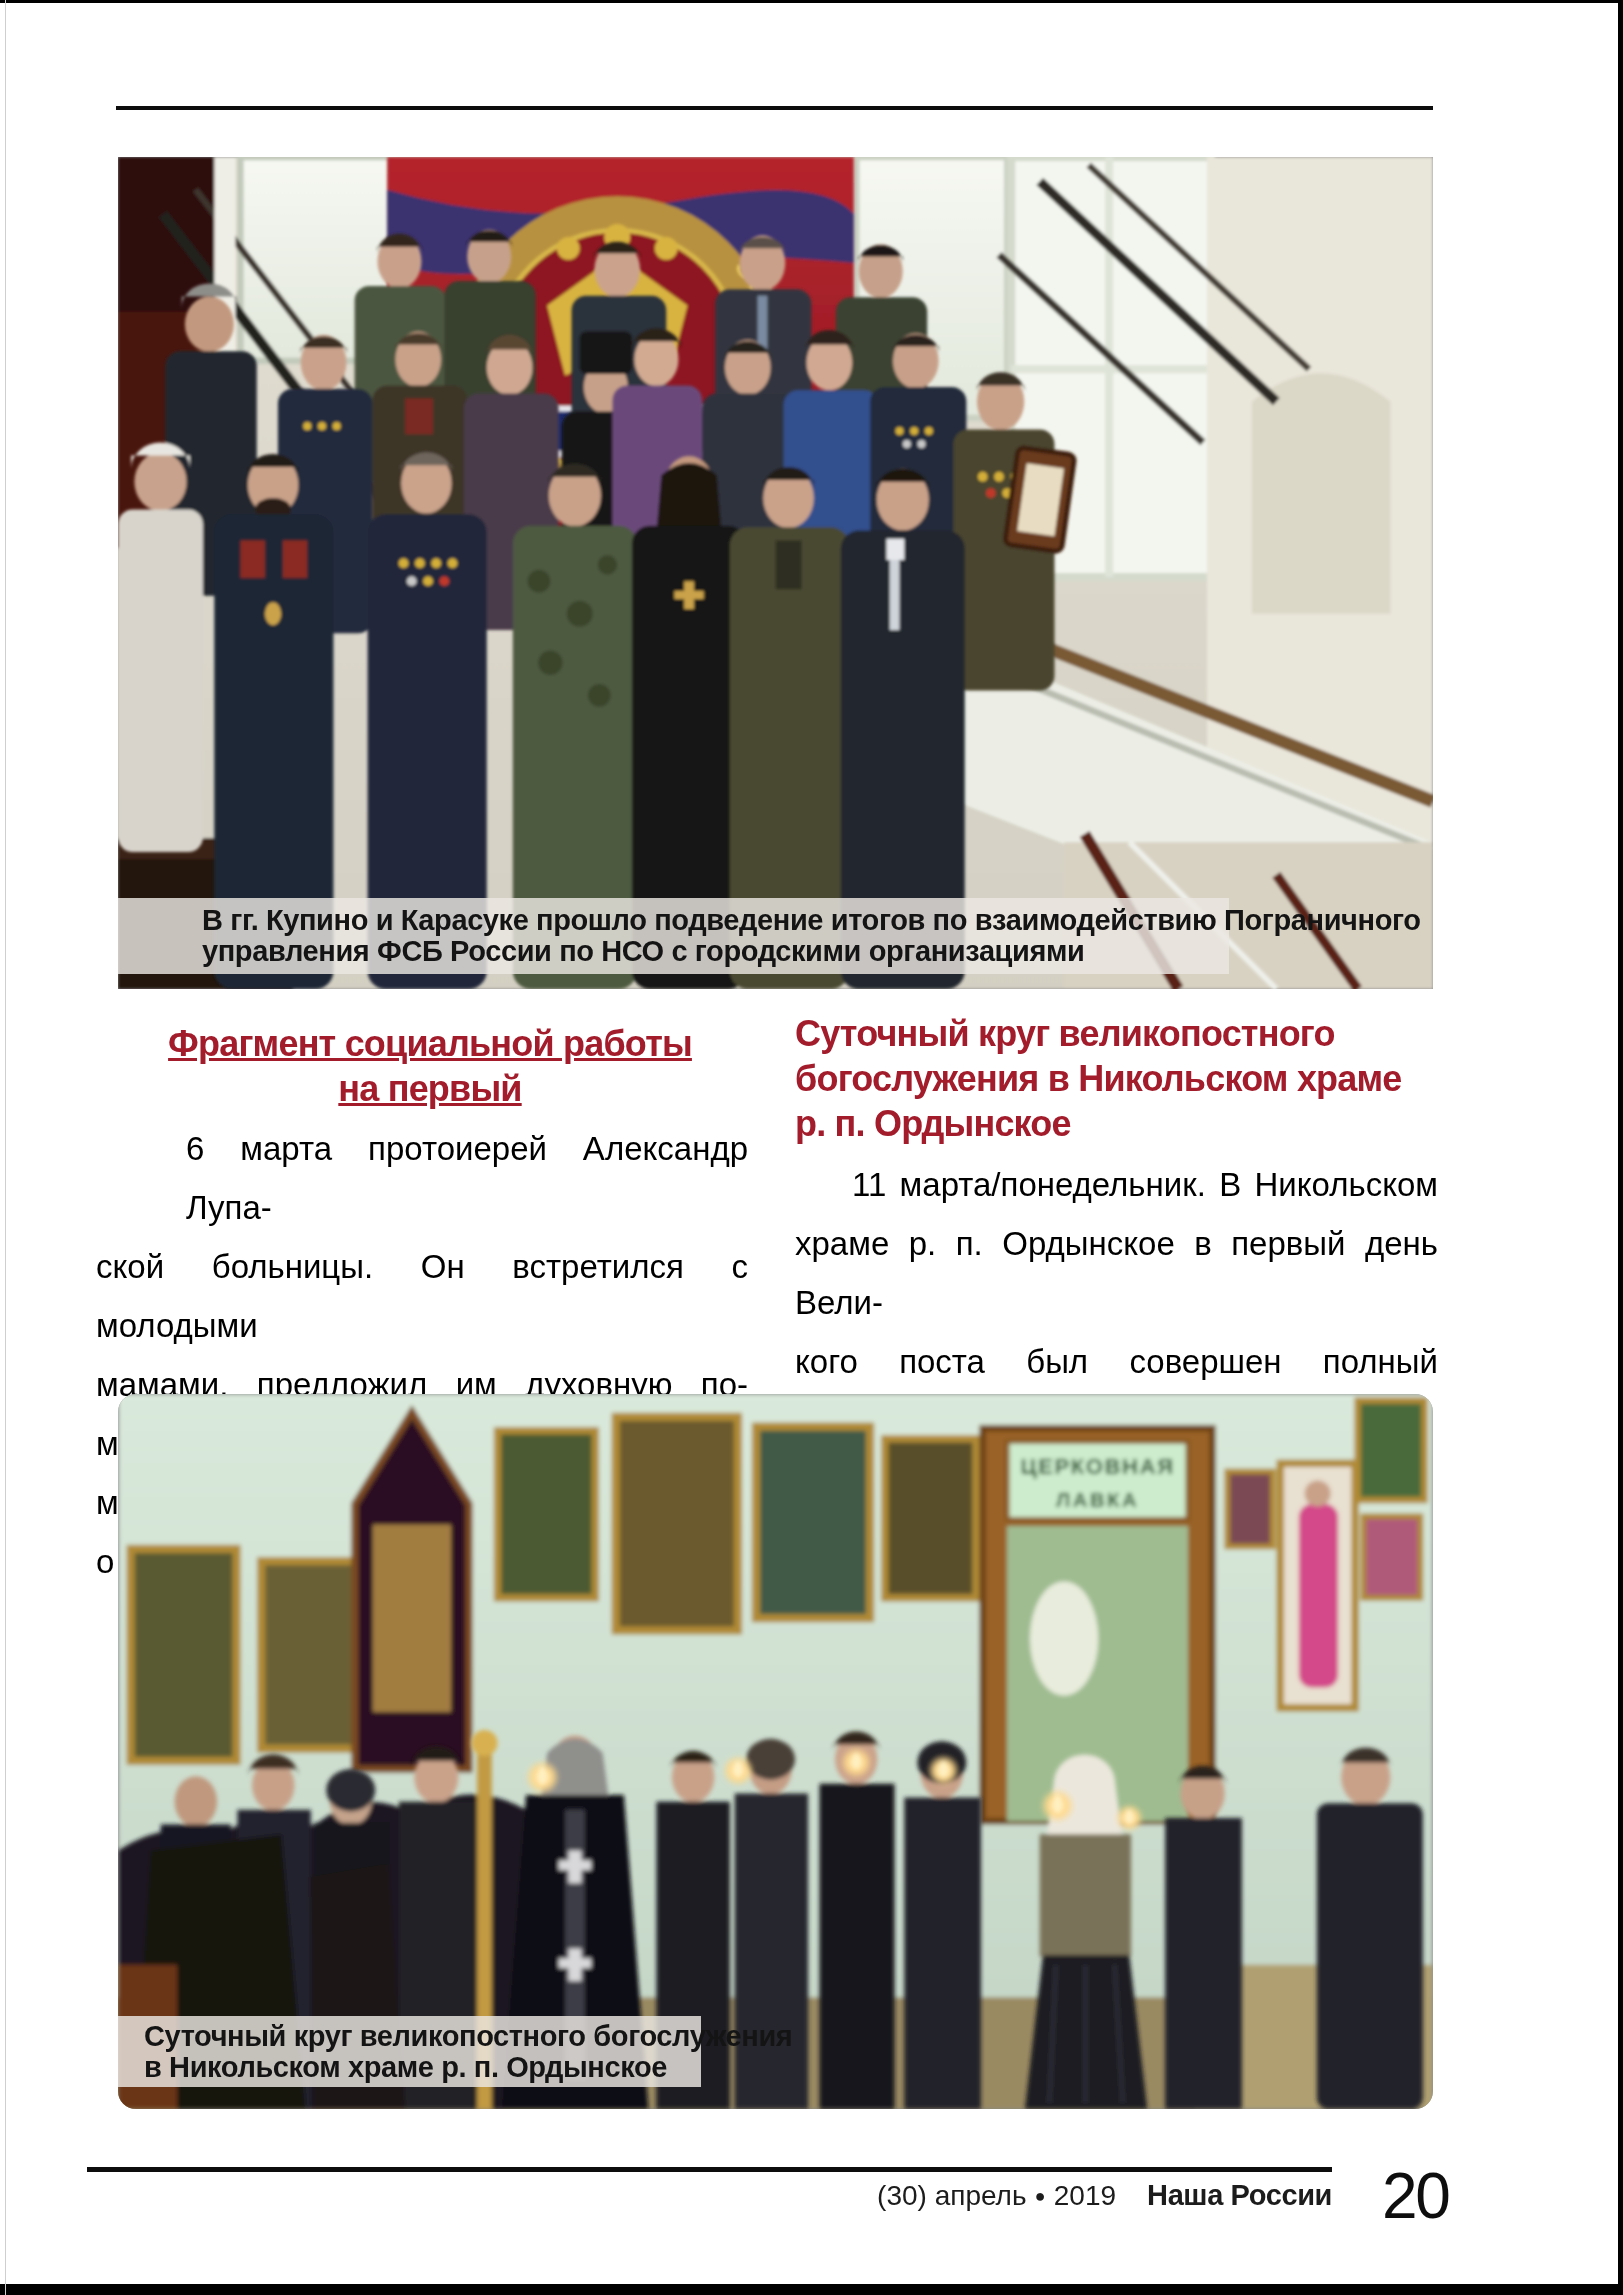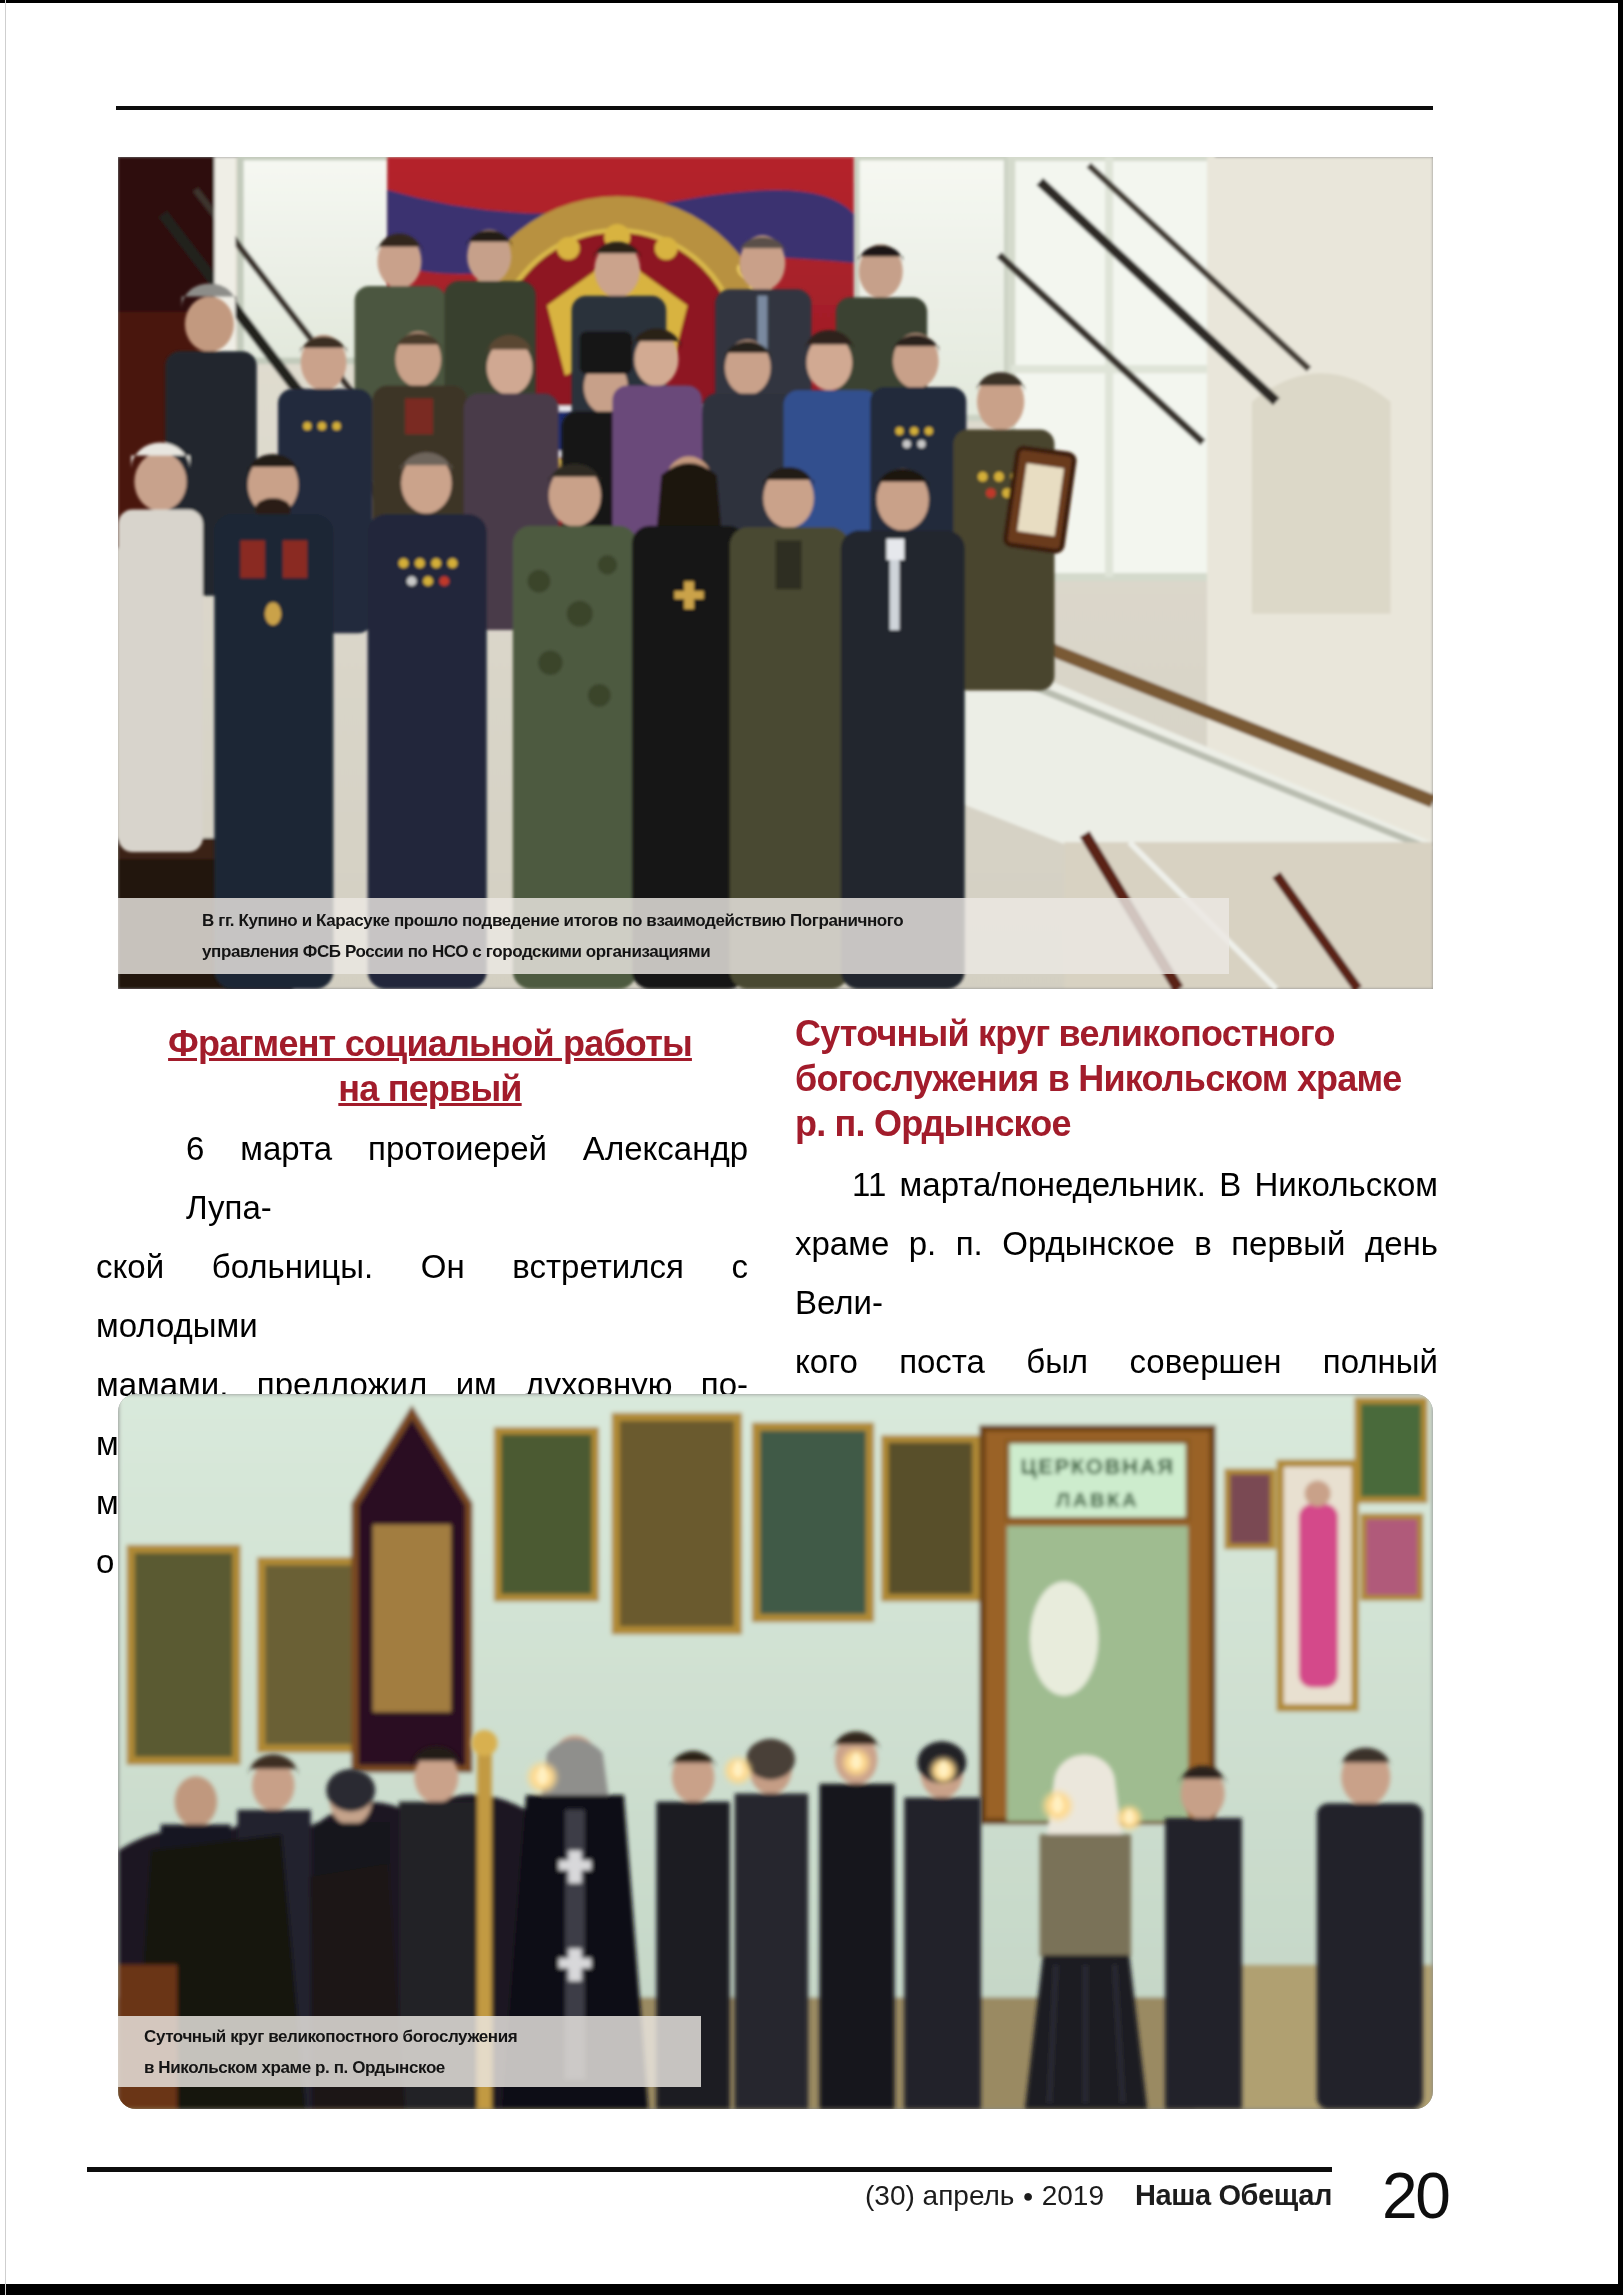--- a/index.html
+++ b/index.html
@@ -3,21 +3,21 @@
 <meta charset="utf-8">
 <style>
   html,body{margin:0;padding:0;background:#ffffff;}
   .page{position:relative;width:1624px;height:2295px;background:#ffffff;overflow:hidden;
         font-family:"Liberation Sans",sans-serif;color:#111;}
   .edge{position:absolute;background:#000;}
   .rule{position:absolute;background:#0d0d0d;}
   .photo{position:absolute;overflow:hidden;background:#888;}
   .photo svg{display:block;}
   .caption{position:absolute;background:rgba(236,232,227,0.82);display:flex;flex-direction:column;justify-content:center;
-           font-weight:bold;font-size:17px;line-height:31px;letter-spacing:-0.4px;color:#141414;}
+           font-weight:bold;font-size:29px;line-height:31px;letter-spacing:-0.4px;color:#141414;}
   .caption .cl{white-space:nowrap;}
   .headline{position:absolute;color:#a21c2b;font-weight:bold;font-size:36px;line-height:45px;letter-spacing:-0.8px;}
   .headline.centered{text-align:center;}
   .bodycol{position:absolute;font-size:33px;line-height:59px;color:#000000;}
   .jline{text-align:justify;text-align-last:justify;white-space:normal;}
   .jline.last{text-align-last:left;}
   .indent1{padding-left:90px;}
   .indent2{padding-left:57px;}
   .footer-text{position:absolute;font-size:28px;color:#1c1c1c;white-space:nowrap;text-align:right;}
   .footer-text .mag{font-weight:bold;font-size:29px;margin-left:31px;letter-spacing:-0.4px;}
@@ -449,18 +449,18 @@
     </svg>
 
     <div class="caption" style="left:0;top:622px;width:583px;height:71px;padding-left:26px;box-sizing:border-box;">
       <div class="cl">Суточный круг великопостного богослужения</div>
       <div class="cl">в Никольском храме р. п. Ордынское</div>
     </div>
   </div>
 
   <div class="rule" style="left:87px;top:2167px;width:1245px;height:4.9px;"></div>
   <div class="footer-text" style="left:87px;top:2179px;width:1245px;">
-    <span>(30) апрель</span><span class="sep">●</span><span>2019</span><span class="mag">Наша Обещал</span>
+    <span>(30) апрель</span><span class="sep">●</span><span>2019</span><span class="mag">Наша России</span>
   </div>
   <div class="pagenum" style="left:1382px;top:2159px;">20</div>
 
 </div>
 
 
 </body></html>

